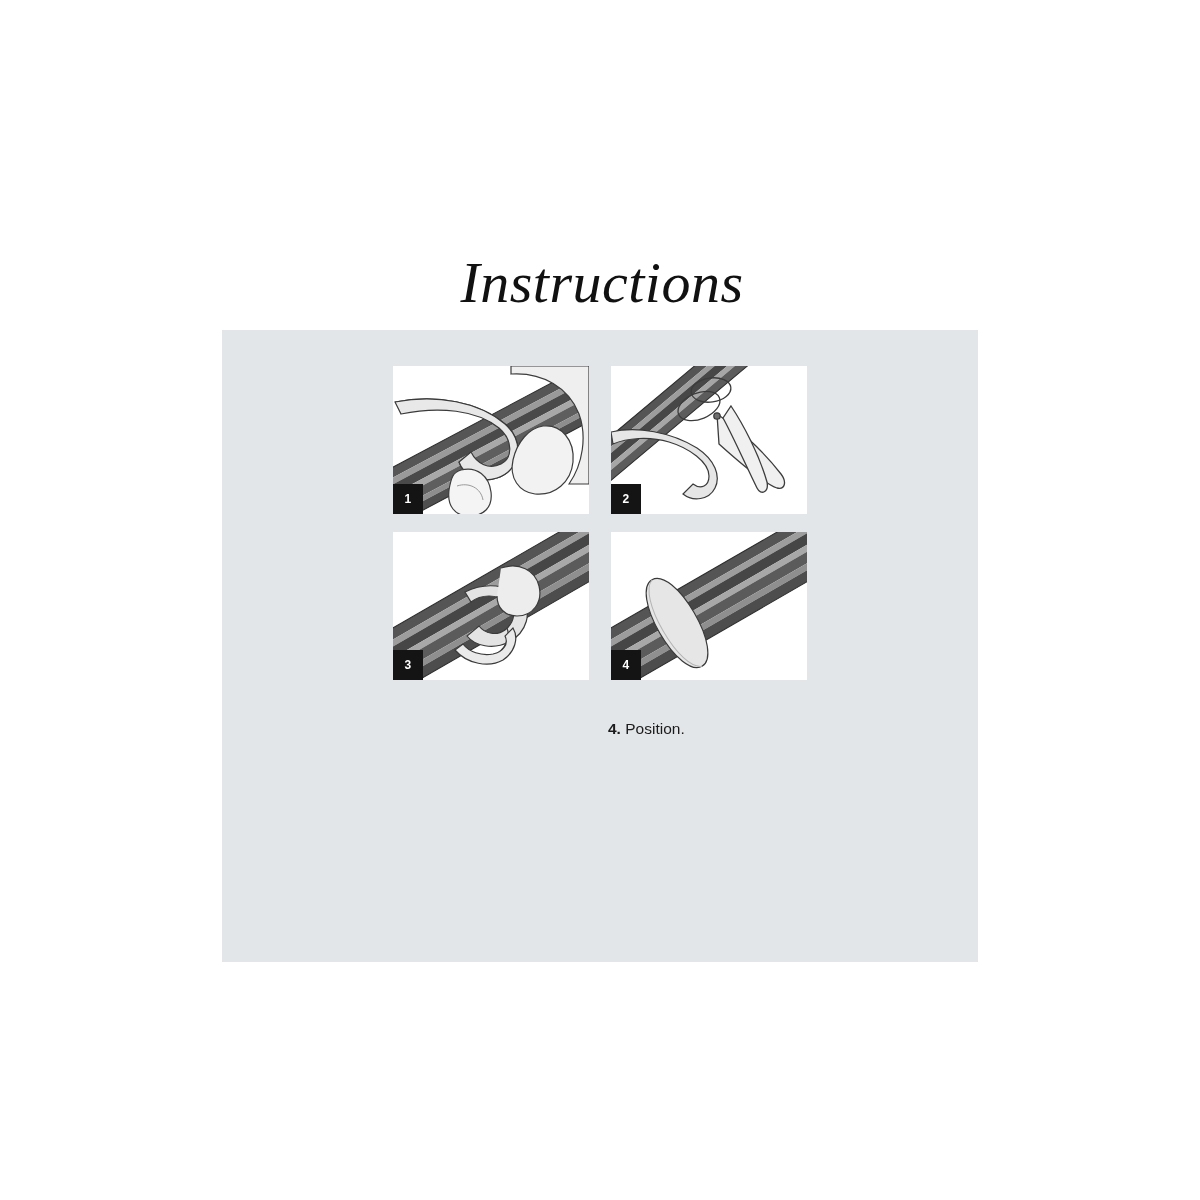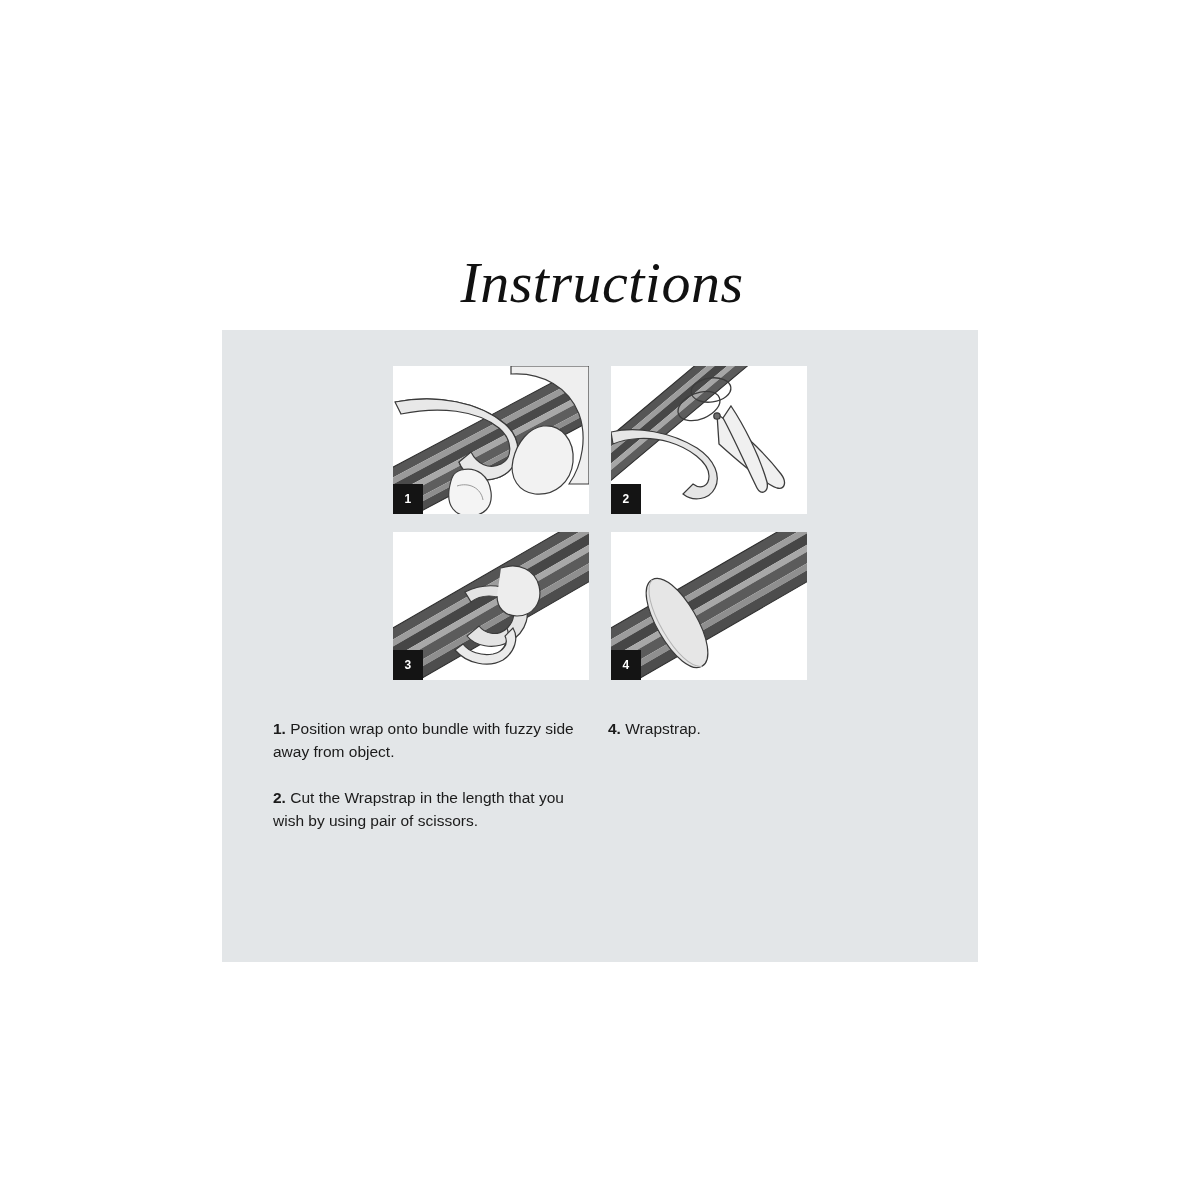--- a/index.html
+++ b/index.html
@@ -274,28 +274,20 @@
             <path d="M62 26 C74 26 82 48 82 76 C82 104 74 126 62 126 C50 126 42 104 42 76 C42 48 50 26 62 26 Z" fill="#e6e6e6" stroke="#3a3a3a" stroke-width="1.2"></path>
             <path d="M62 26 C52 30 46 50 46 76 C46 102 52 122 62 126" fill="none" stroke="#b4b4b4" stroke-width="1"></path>
           </g>
         </g>
       </svg>
       <div class="badge">4</div>
     </div>
 
   </div>
 
-  <div class="steps-left">
-    <div class="step">
-      <span class="num">1.</span><span> Position wrap onto bundle with fuzzy side away from object.</span>
-    </div>
-    <div class="step">
-      <span class="num">2.</span><span> Cut the Wrapstrap in the length that you wish by using pair of scissors.</span>
-    </div>
-  </div>
 
   <div class="steps-right">
     <div class="step">
-      <span class="num">4.</span><span> Wrapstrap.</span>
+      <span class="num">4.</span><span> Position.</span>
     </div>
   </div>
 
 </div>
 
 </body></html>

